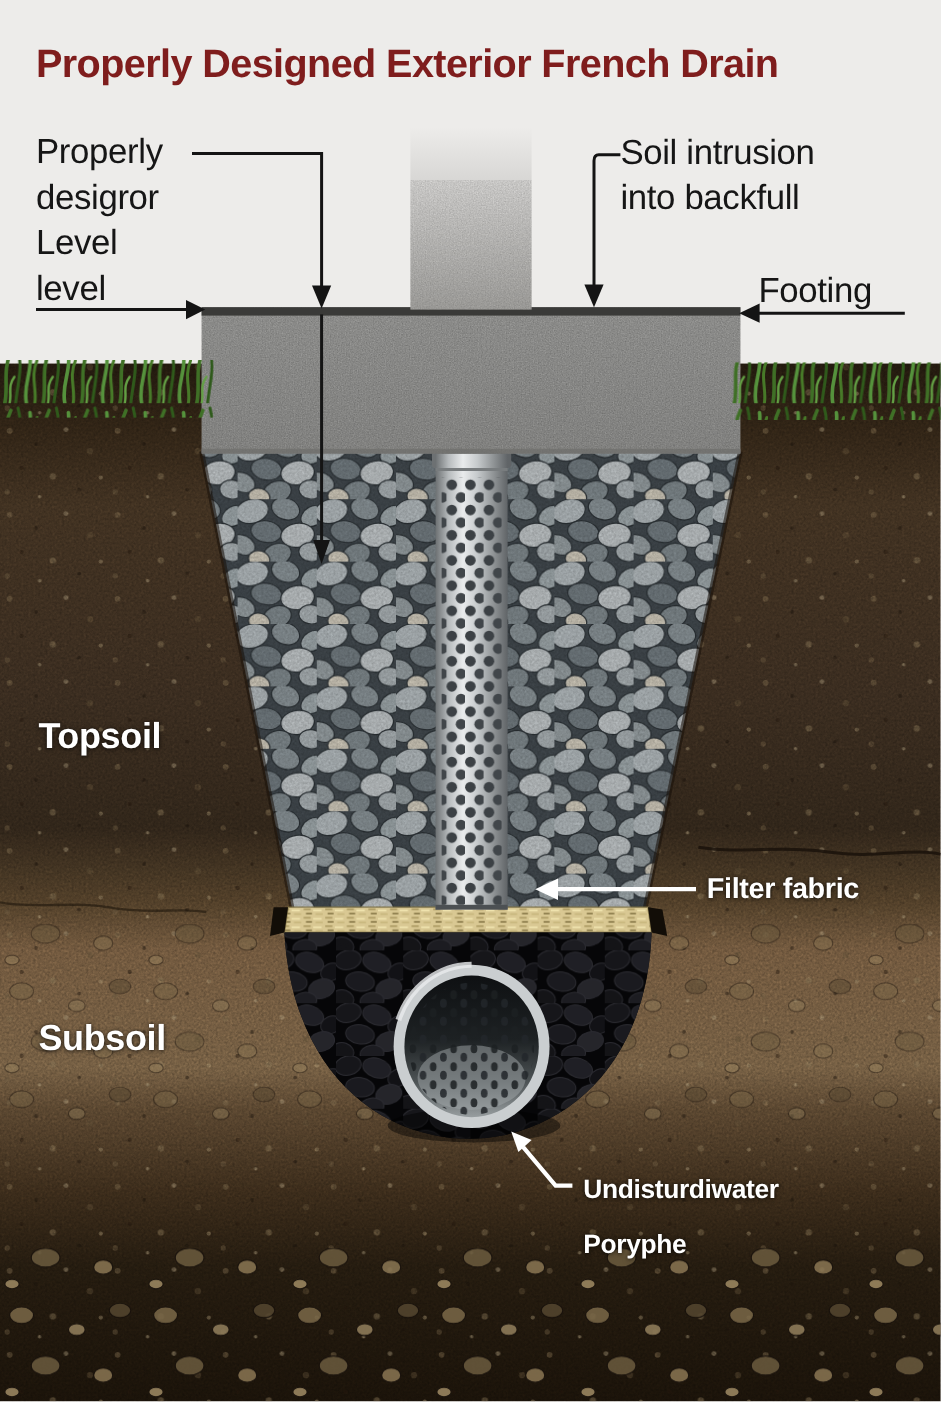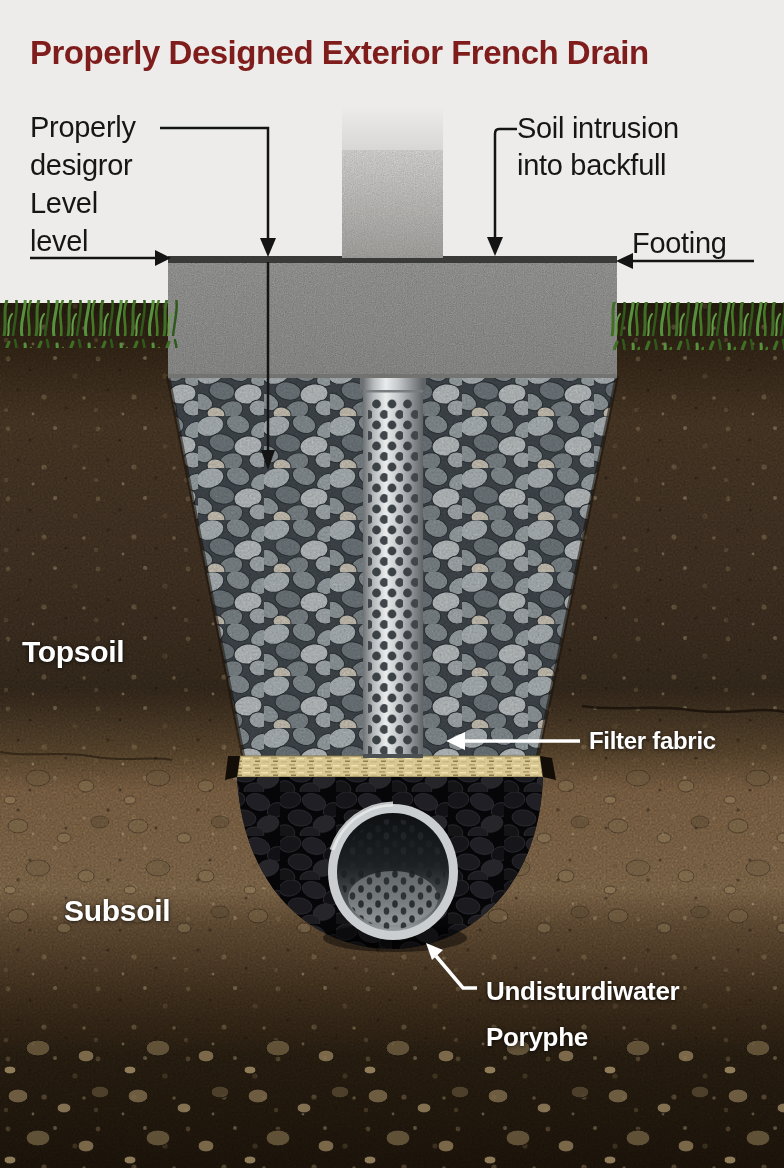--- a/index.html
+++ b/index.html
@@ -14,21 +14,21 @@
   }
   .note{position:absolute;color:#161616;font-size:29px;line-height:38px;letter-spacing:-0.3px;}
   .note span{display:block;}
   .note-right{line-height:37px;}
   .wlabel{
     position:absolute;color:#ffffff;font-weight:bold;font-size:30px;
     text-shadow:0 1px 4px rgba(0,0,0,0.6), 0 0 2px rgba(0,0,0,0.4);
     letter-spacing:-0.3px;
   }
   .wlabel span{display:block;}
-  .pipe-note{line-height:46px;font-size:26px;}
+  .pipe-note{line-height:46px;font-size:22px;}
 </style>
 </head>
 <body>
 
 <div class="stage">
 
 <svg class="scene" width="784" height="1168" viewBox="0 0 784 1168" xmlns="http://www.w3.org/2000/svg">
   <defs>
     <linearGradient id="soilBands" x1="0" y1="300" x2="0" y2="1168" gradientUnits="userSpaceOnUse">
       <stop offset="0.00" stop-color="#281e11"></stop>
@@ -266,29 +266,29 @@
 
   <div class="note note-right" style="left:517px;top:110px;">
     <span>Soil intrusion</span>
     <span>into backfull</span>
   </div>
 
   <div class="note" style="left:632px;top:224px;">
     <span>Footing</span>
   </div>
 
-  <div class="wlabel" style="left:22px;top:597px;margin-top:38px;">
+  <div class="wlabel" style="left:32px;top:597px;">
     <span>Topsoil</span>
   </div>
 
   <div class="wlabel" style="left:589px;top:727px;font-size:24px;">
     <span>Filter fabric</span>
   </div>
 
-  <div class="wlabel" style="left:32px;top:894px;margin-left:32px;">
+  <div class="wlabel" style="left:32px;top:849px;">
     <span>Subsoil</span>
   </div>
 
   <div class="wlabel pipe-note" style="left:486px;top:968px;">
     <span>Undisturdiwater</span>
     <span>Poryphe</span>
   </div>
 
 
 </div>

